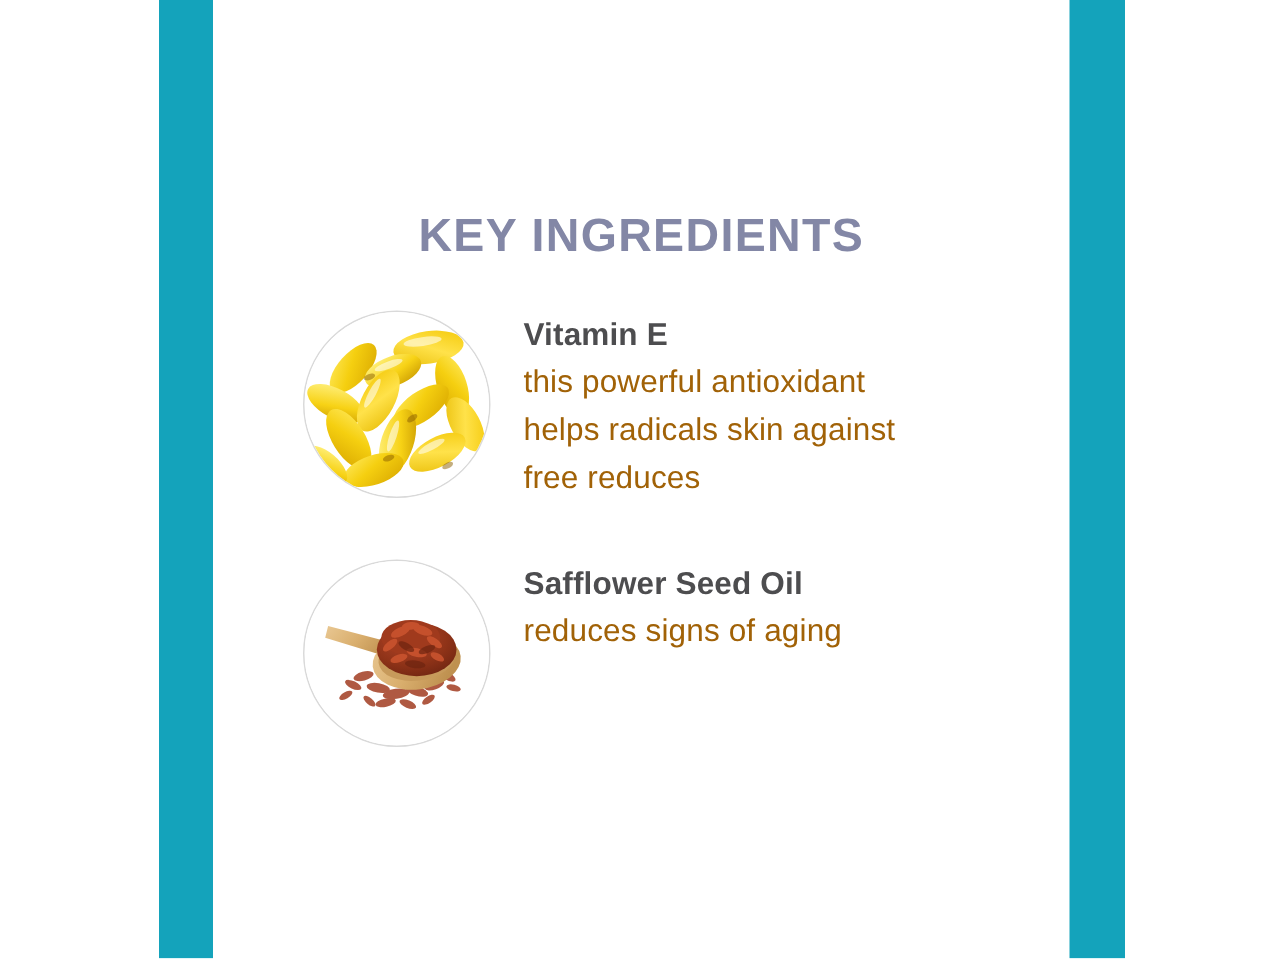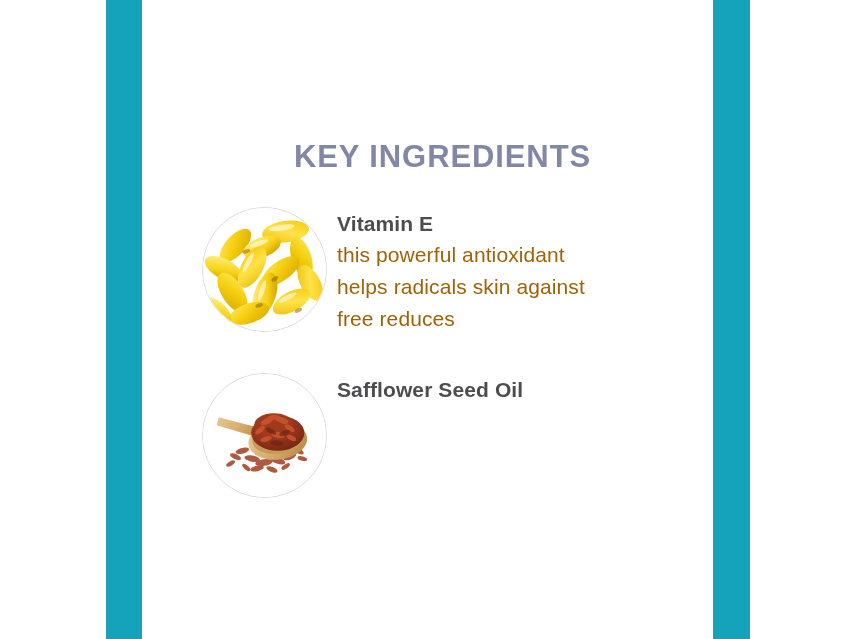--- a/index.html
+++ b/index.html
@@ -32,21 +32,21 @@
   .content {
     position: absolute;
     left: 142px;
     top: 0;
     width: 571px;
     height: 639px;
   }
 
   .page-title {
     position: absolute;
-    left: 15px;
+    left: 0;
     top: 139px;
     width: 571px;
     text-align: center;
     font-size: 31px;
     font-weight: bold;
     letter-spacing: 0.9px;
     color: #8387a6;
     font-family: "Liberation Sans", sans-serif;
   }
 
@@ -73,21 +73,21 @@
     inset: 0;
     border-radius: 50%;
     overflow: hidden;
     background: #ffffff;
     border: 1px solid #d9d9d9;
     box-sizing: border-box;
   }
   .thumb svg { display: block; width: 100%; height: 100%; }
 
   .text-col {
-    margin-left: 10px;
+    margin-left: 22px;
     padding-top: 2px;
     flex: 1 1 auto;
   }
   .ing-title {
     font-size: 21px;
     font-weight: bold;
     color: #4d4d4f;
     line-height: 30px;
     letter-spacing: 0.1px;
   }
@@ -235,18 +235,19 @@
               <ellipse cx="83" cy="60" rx="6" ry="2.4" transform="rotate(-22 83 60)"></ellipse>
               <ellipse cx="75" cy="70" rx="7" ry="2.6" transform="rotate(6 75 70)"></ellipse>
             </g>
           </svg>
         </div>
       </div>
 
       <div class="text-col">
         <div class="ing-title">Safflower Seed Oil</div>
         <div class="ing-desc">
+          <span class="line">reduces signs of aging</span>
         </div>
       </div>
     </div>
 
   </div>
 </div>
 
 </body></html>

